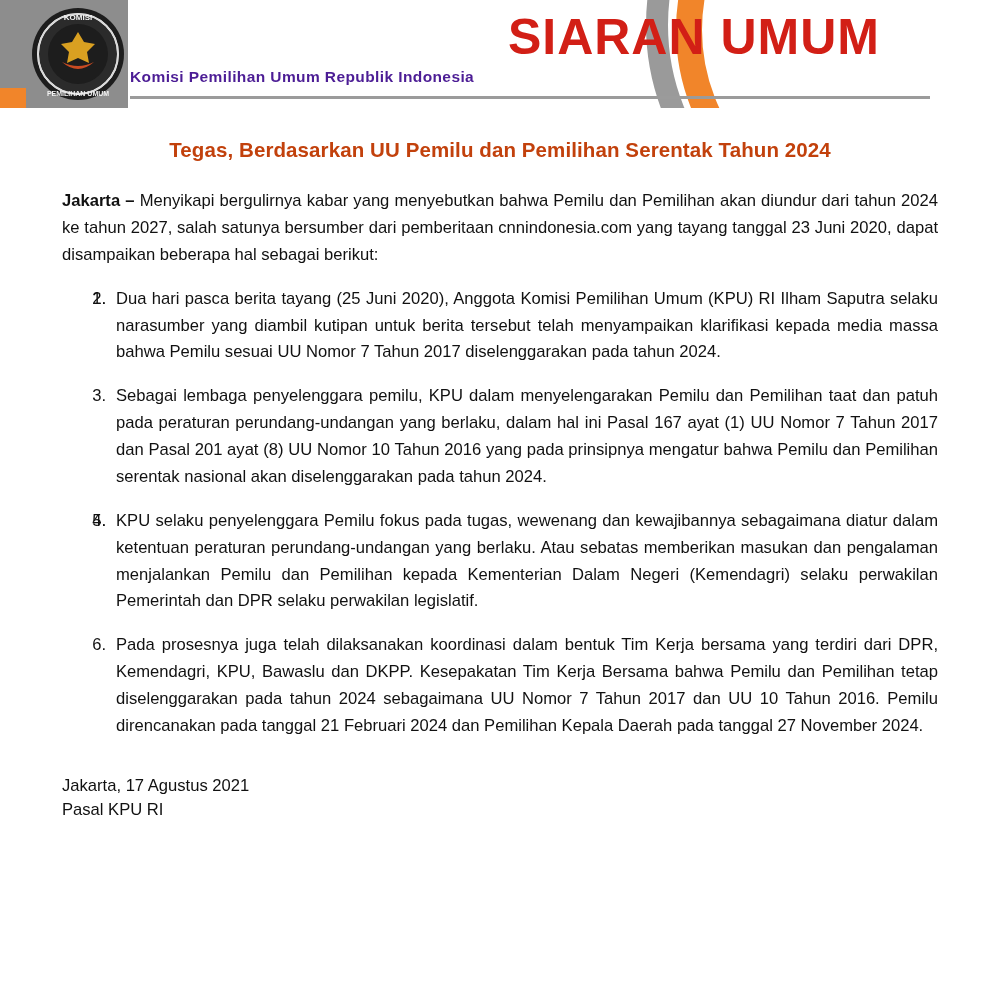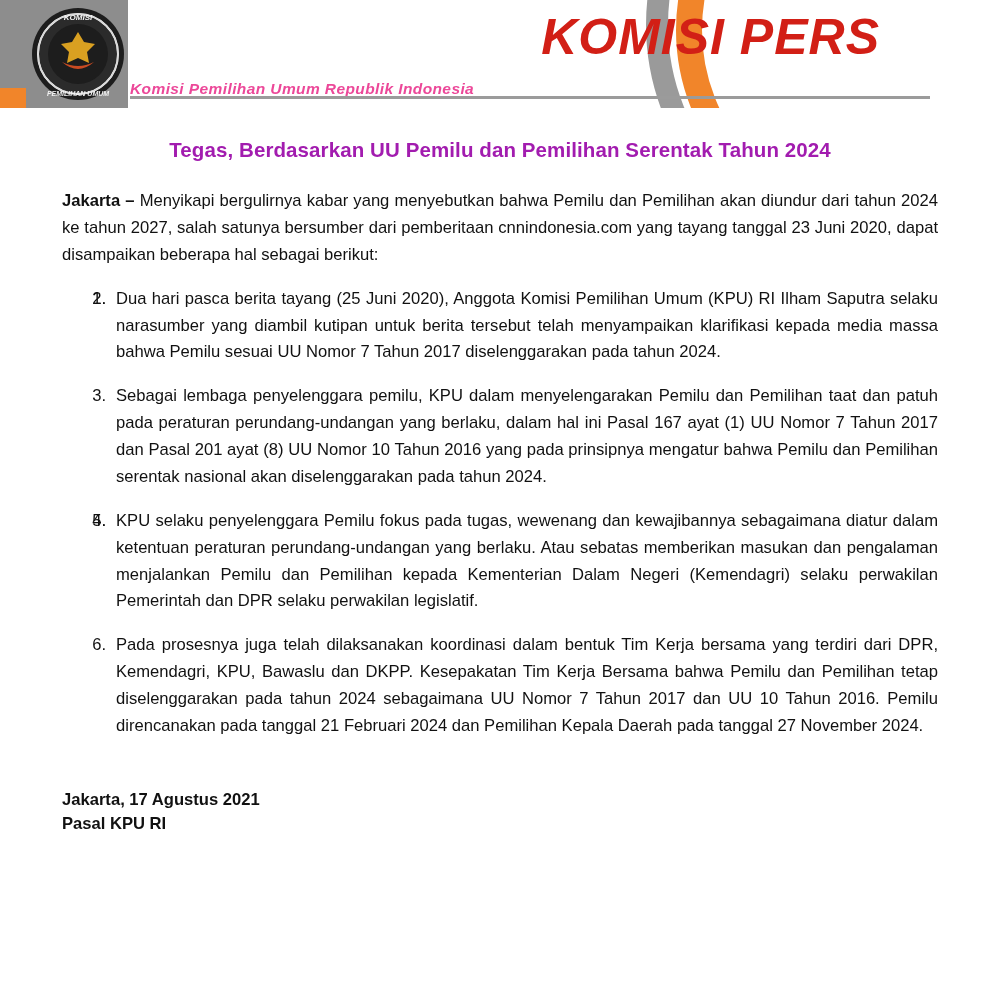--- a/index.html
+++ b/index.html
@@ -15,21 +15,20 @@
     background: #ffffff;
   }
 
   
   .header {
     position: relative;
     width: 976px;
     height: 108px;
     overflow: hidden;
     background: #ffffff;
-    font-style: italic;
   }
   
   .header-grey {
     position: absolute;
     left: 0; top: 0;
     width: 128px; height: 108px;
     background: #8d8d8d;
   }
   
   .arc-orange-outer {
@@ -74,43 +73,43 @@
     right: 96px; top: 8px;
     font-size: 50px;
     font-weight: bold;
     letter-spacing: 1px;
     color: #d21f16;
     font-family: "Liberation Sans", sans-serif;
   }
 
   .kpu-line {
     position: absolute;
-    left: 130px; top: 80px;
+    left: 130px; top: 68px;
     font-size: 15.5px;
     font-weight: bold;
     letter-spacing: 0.4px;
-    color: #ec4899;
+    color: #4c1d95;
   }
   .rule {
     position: absolute;
     left: 130px; top: 96px;
     width: 800px; height: 3px;
     background: #9b9b9b;
   }
 
   
   .body {
     position: relative;
     padding: 24px 62px 0 62px;
   }
   .doc-title {
     text-align: center;
     font-size: 20.5px;
     font-weight: bold;
-    color: #a21caf;
+    color: #c2410c;
     margin: 6px 0 26px 0;
     letter-spacing: 0.1px;
   }
   .lead {
     font-size: 16.6px;
     line-height: 1.62;
     color: #111;
     text-align: justify;
     margin-bottom: 14px;
   }
@@ -132,23 +131,23 @@
   }
   ol.items li .num {
     position: absolute;
     left: 0; top: 0;
     width: 26px;
     text-align: right;
     font-size: 16.6px;
   }
 
   .signoff {
-    margin-top: 48px;
-    font-size: 16.6px;
-    font-weight: bold;
+    margin-top: 34px;
+    font-size: 16.6px;
+    font-weight: normal;
     line-height: 1.45;
     color: #111;
   }
 
   
   .footer-space { height: 60px; }
 </style>
 </head>
 <body>
 
@@ -167,21 +166,21 @@
         <circle cx="48" cy="48" r="40" fill="#2b2b2b" stroke="#efefef" stroke-width="2"></circle>
         <circle cx="48" cy="48" r="30" fill="#1d1d1d"></circle>
         <path d="M48 26 l6 10 11 2 -8 8 2 11 -11 -5 -11 5 2 -11 -8 -8 11 -2z" fill="#d9a021"></path>
         <path d="M32 56 q16 14 32 0 q-16 8 -32 0z" fill="#c94b22"></path>
         <circle cx="48" cy="48" r="40" fill="none" stroke="#d9d9d9" stroke-width="1.5"></circle>
         <text x="48" y="14" text-anchor="middle" fill="#f2f2f2" font-size="8" font-family="Liberation Sans, sans-serif" font-weight="bold">KOMISI</text>
         <text x="48" y="90" text-anchor="middle" fill="#f2f2f2" font-size="7" font-family="Liberation Sans, sans-serif" font-weight="bold">PEMILIHAN UMUM</text>
       </svg>
     </div>
 
-    <div class="siaran-pers">KOMISI PERS</div>
+    <div class="siaran-pers">SIARAN UMUM</div>
 
     <div class="kpu-line">Komisi Pemilihan Umum Republik Indonesia</div>
 
     <div class="rule"></div>
   </div>
 
   <div class="body">
 
     <div class="doc-title">Tegas, Berdasarkan UU Pemilu dan Pemilihan Serentak Tahun 2024</div>
 

